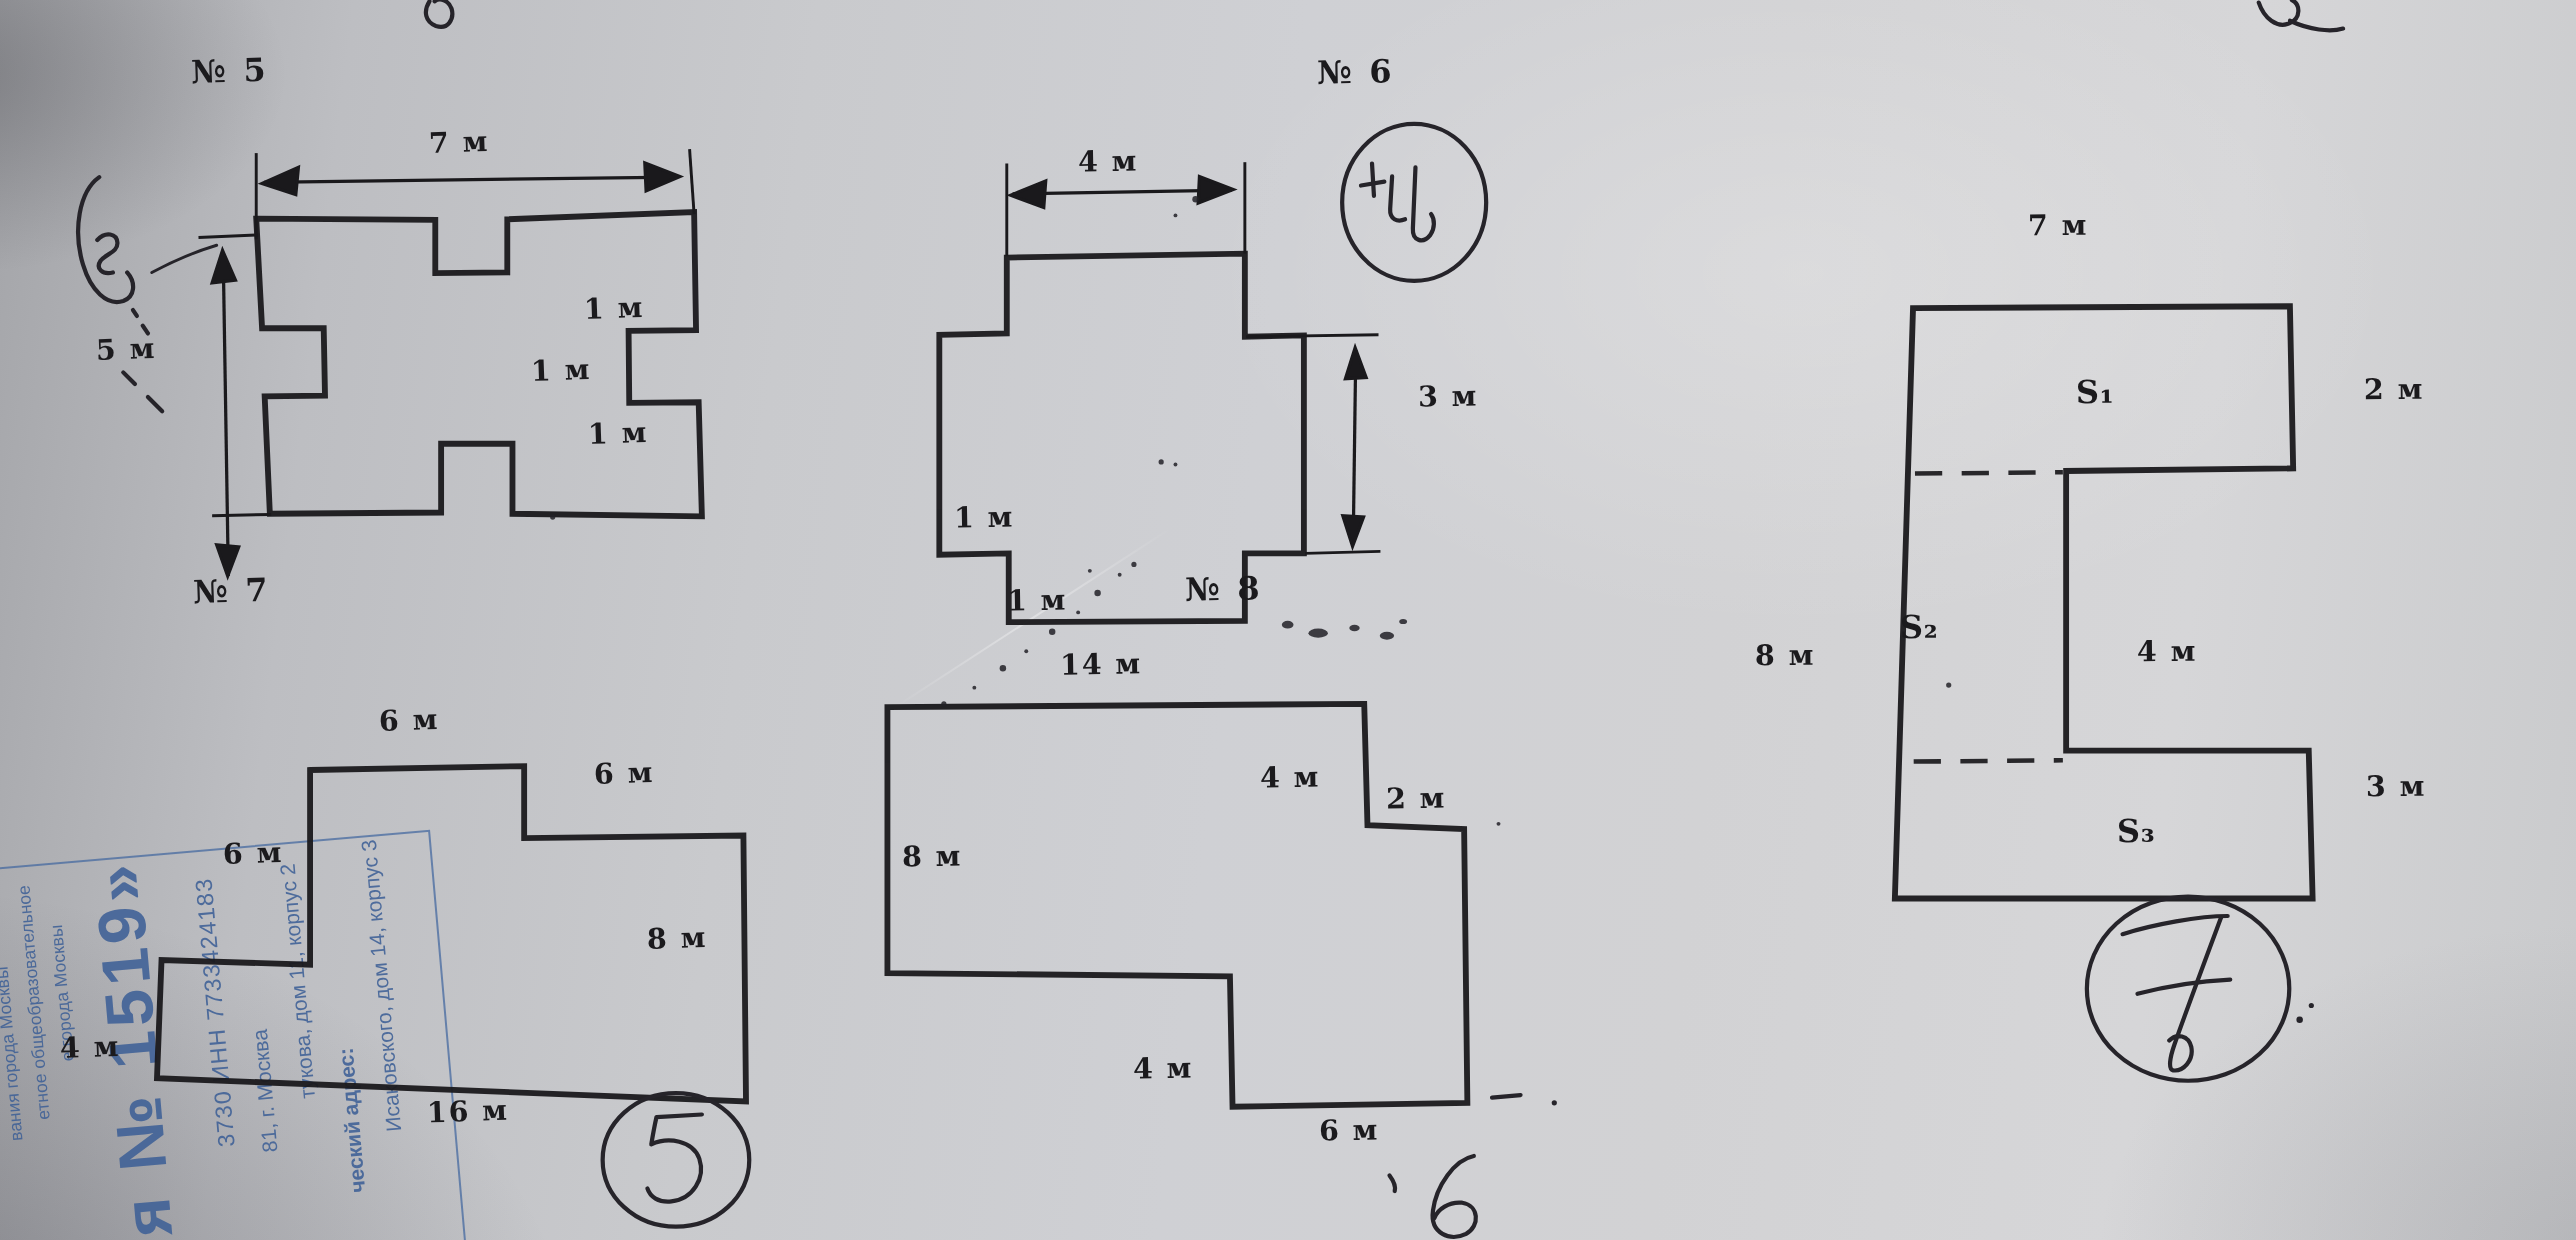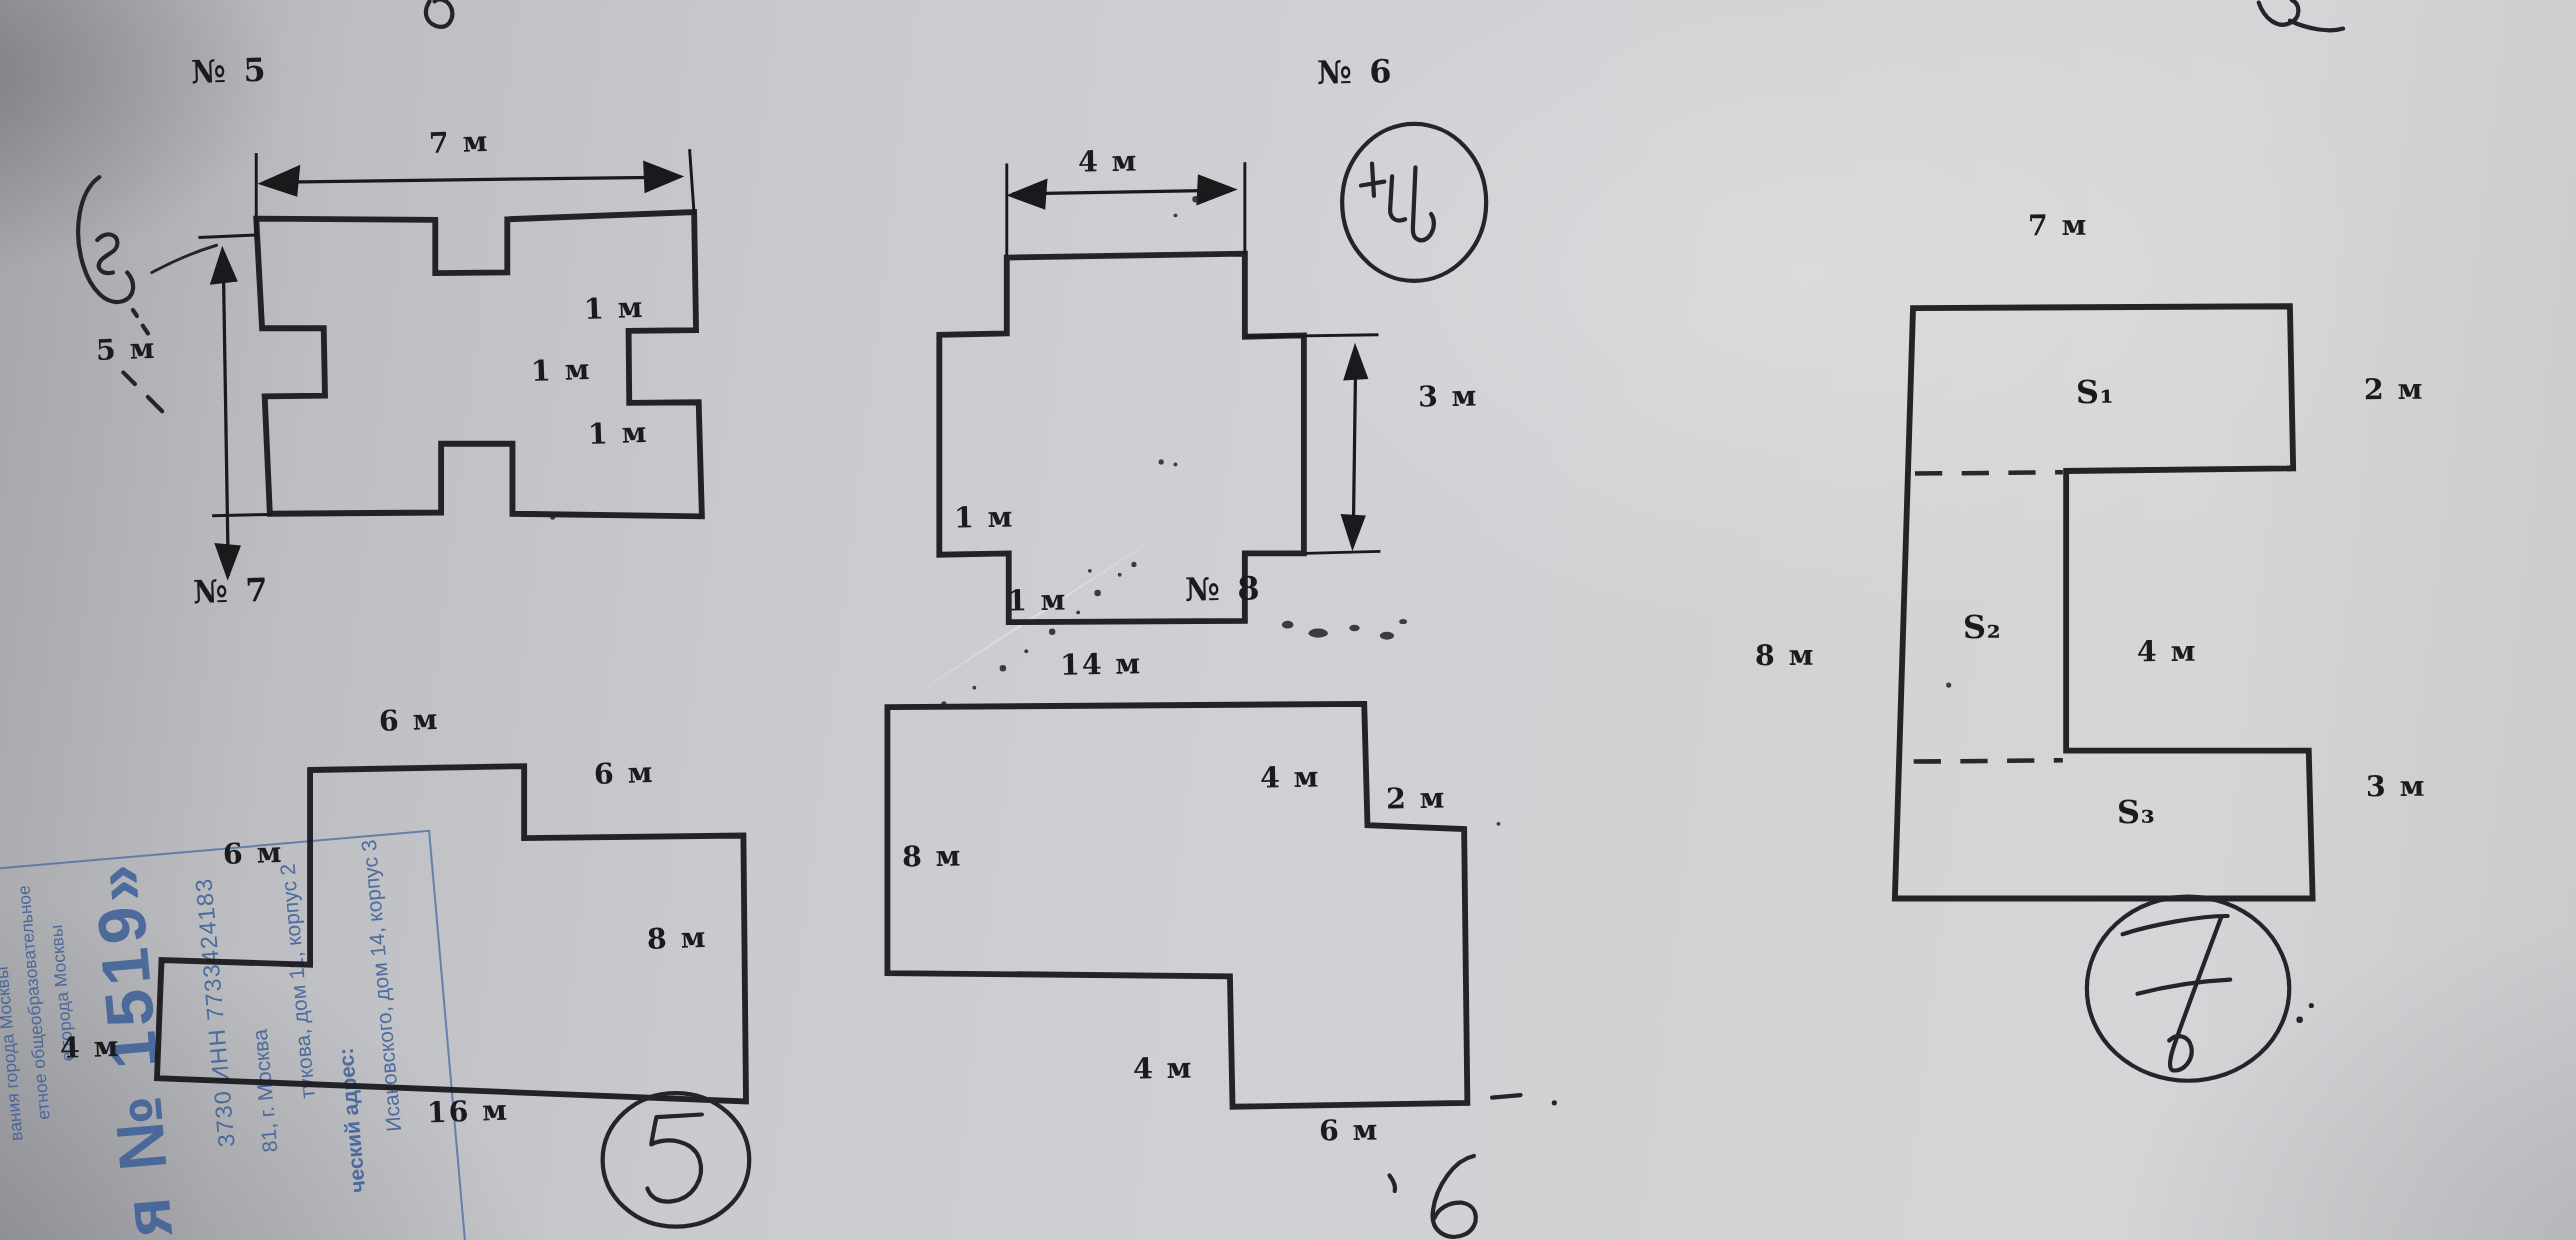--- a/index.html
+++ b/index.html
@@ -190,20 +190,20 @@
     <div class="lbl dim r1" style="left:1260px;top:760px">4 м</div>
     <div class="lbl dim r1" style="left:1386px;top:781px">2 м</div>
     <div class="lbl dim r1" style="left:902px;top:839px">8 м</div>
     <div class="lbl dim r1" style="left:1133px;top:1051px">4 м</div>
     <div class="lbl dim r1" style="left:1319px;top:1113px">6 м</div>
 
     <div class="lbl dim r05" style="left:2028px;top:208px">7 м</div>
     <div class="lbl dim r05" style="left:2364px;top:372px">2 м</div>
     <div class="lbl sfig r05" style="left:2076px;top:373px">S₁</div>
     <div class="lbl dim r05" style="left:1755px;top:638px">8 м</div>
-    <div class="lbl sfig r05" style="left:1963px;top:608px">S₂</div>
+    <div class="lbl sfig r05" style="left:1900px;top:608px">S₂</div>
     <div class="lbl dim r05" style="left:2137px;top:634px">4 м</div>
-    <div class="lbl sfig r05" style="left:2117px;top:793px">S₃</div>
+    <div class="lbl sfig r05" style="left:2117px;top:812px">S₃</div>
     <div class="lbl dim r05" style="left:2366px;top:769px">3 м</div>
   </div>
 
 </div>
 
 
 </body></html>

